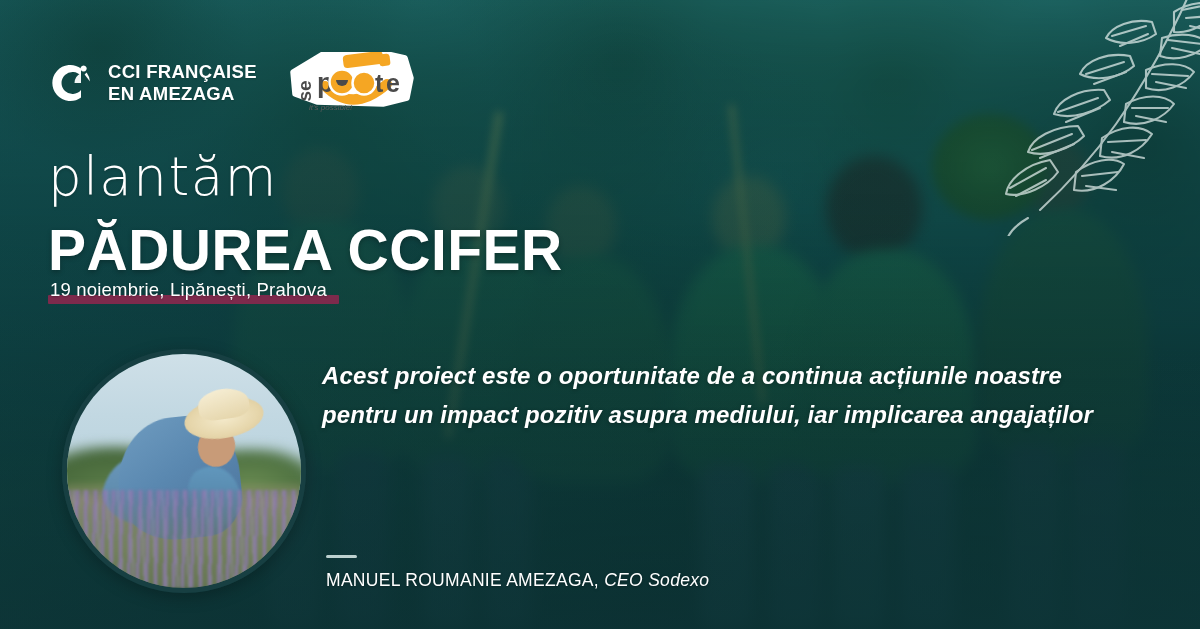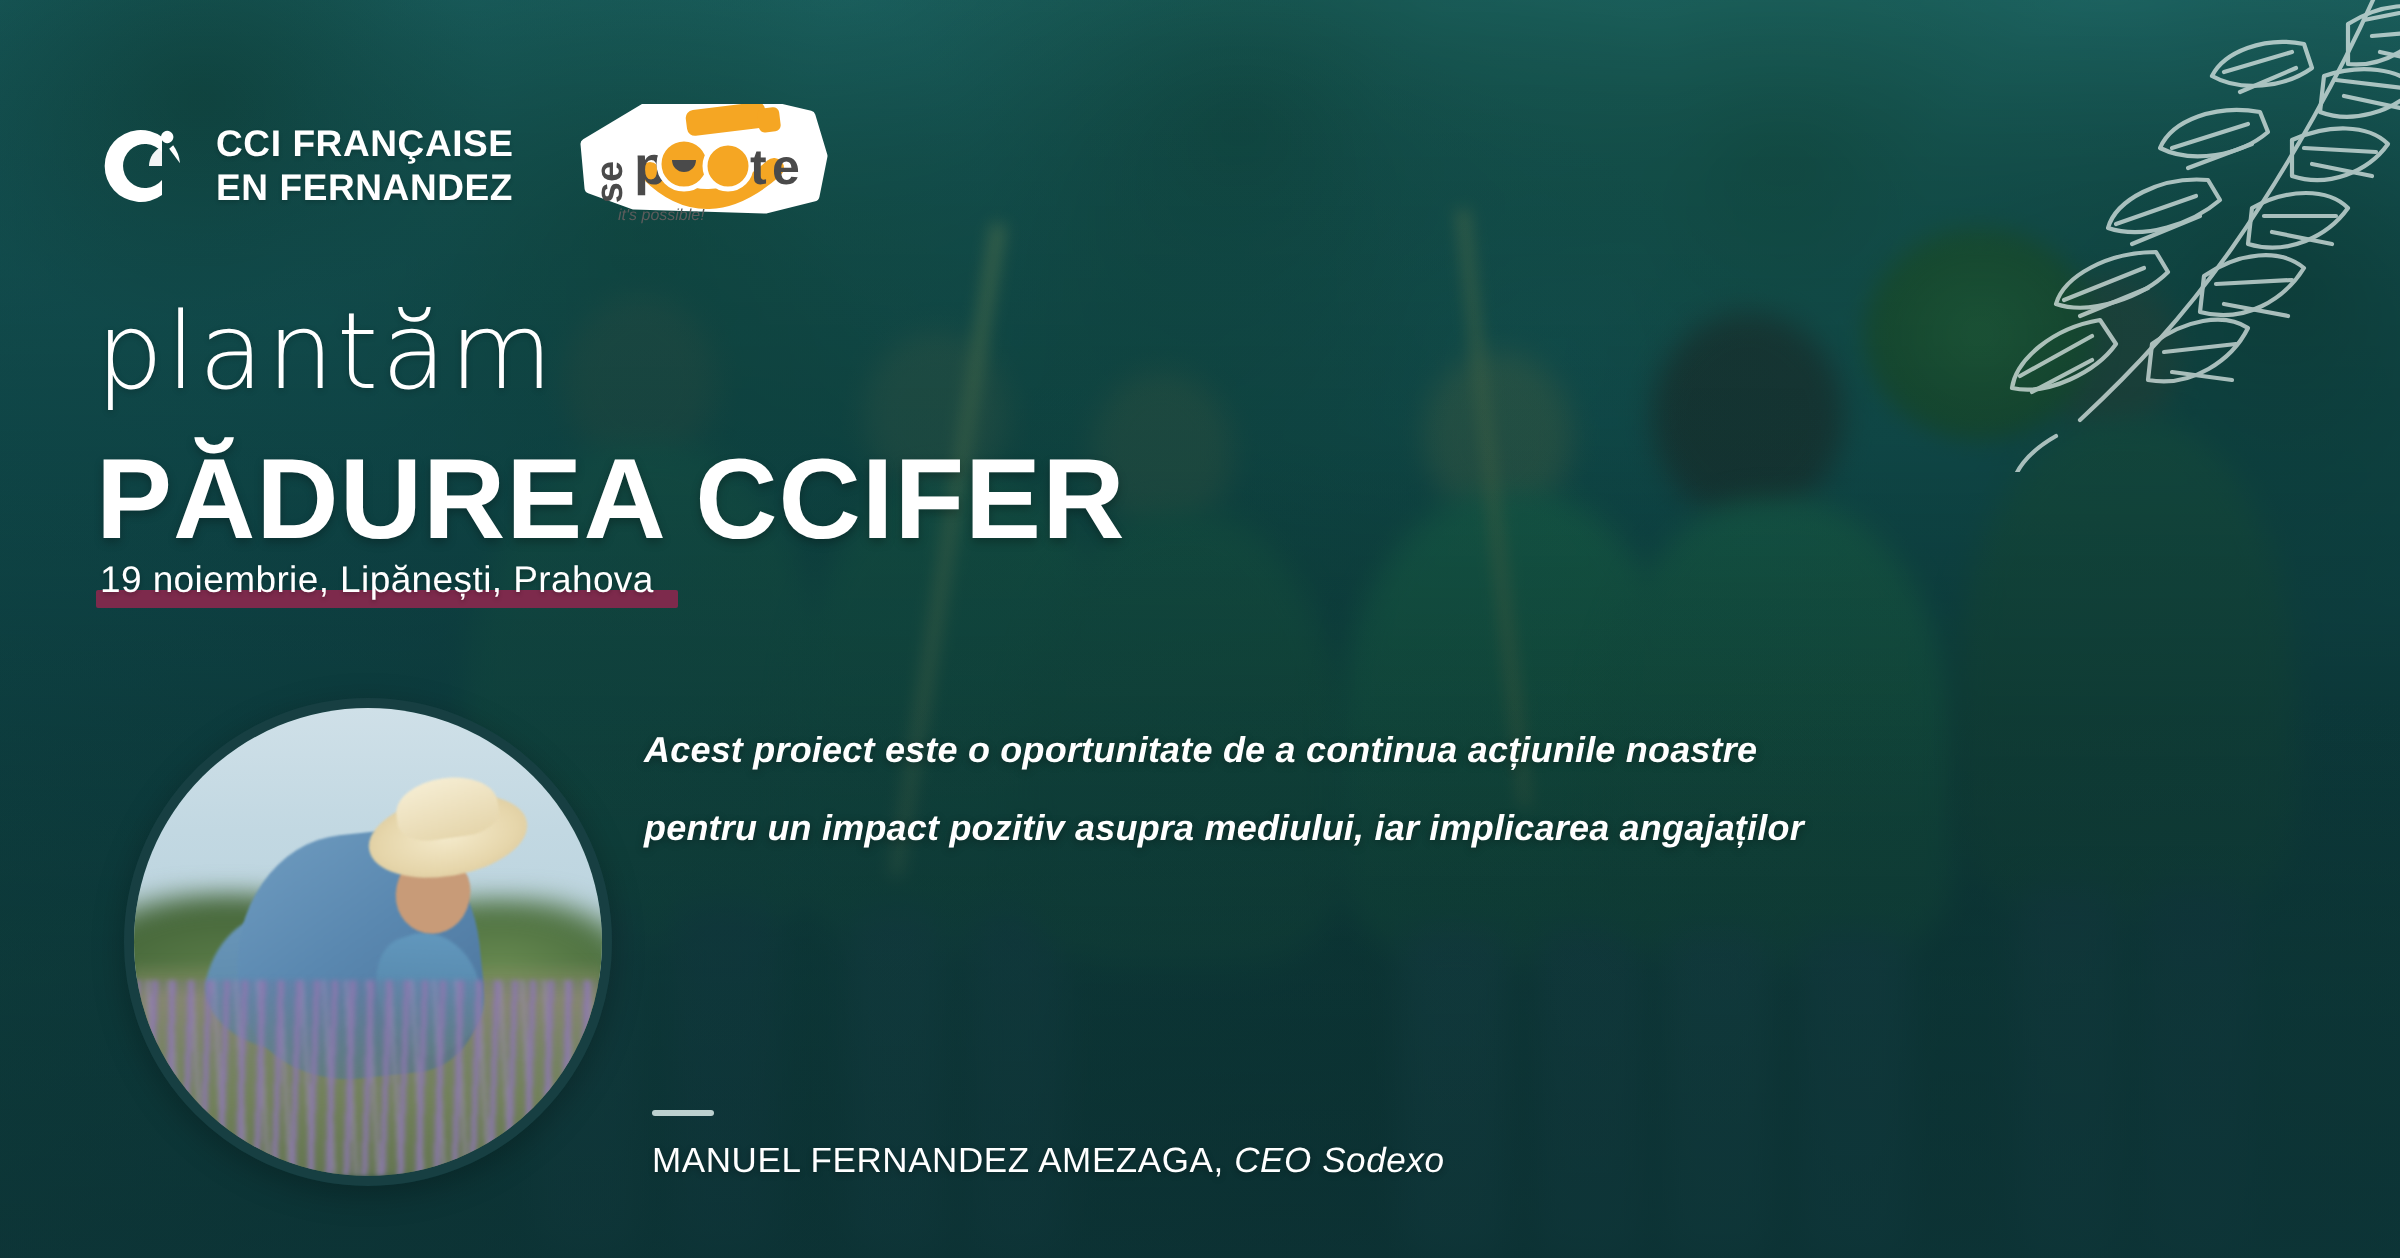--- a/index.html
+++ b/index.html
@@ -137,21 +137,21 @@
   .pi-hatcrown{position:absolute;left:56%;top:15%;width:22%;height:13%;
     background:linear-gradient(170deg,#f7efd6,#e4d4a9);
     border-radius:50% 50% 34% 34%;transform:rotate(-8deg);filter:blur(.5px);}
   .pi-hatband{position:absolute;left:55%;top:23.5%;width:24%;height:4.2%;
     background:#3d4a63;border-radius:40%;transform:rotate(-9deg);filter:blur(.5px);}
 
   
   .quote{
     position:absolute;left:322px;top:356px;width:845px;
     color:#ffffff;font-style:italic;font-weight:bold;
-    font-size:18px;line-height:39px;letter-spacing:.1px;
+    font-size:24px;line-height:39px;letter-spacing:.1px;
     text-shadow:0 1px 4px rgba(0,0,0,.32);
   }
   .quote p{margin:0;}
   .quote-rule{
     position:absolute;left:326px;top:555px;width:31px;height:3px;
     background:rgba(220,236,234,.85);border-radius:2px;
   }
   .attrib{
     position:absolute;left:326px;top:570px;
     color:#ffffff;font-size:17.5px;letter-spacing:.3px;
@@ -243,21 +243,21 @@
 
     <div class="cci">
       <svg class="cci-mark" viewBox="0 0 44 44">
         <path d="M31 7.5 A18 18 0 1 0 31 36.5 L31 29 A11 11 0 1 1 31 15 Z" fill="#ffffff"></path>
         <path d="M24.5 22 A 11 11 0 0 1 31 12.2 L31 22 Z" fill="#ffffff" opacity=".95"></path>
         <path d="M33.6 10.6 a3.1 3.1 0 1 1 .01 0 z" fill="#ffffff"></path>
         <path d="M34.6 13.4 L40 20.6 A18 18 0 0 0 36.6 11.6 Z" fill="#ffffff"></path>
       </svg>
       <div class="cci-words">
         <div>CCI FRANÇAISE</div>
-        <div>EN FERNANDEZ</div>
+        <div>EN AMEZAGA</div>
       </div>
     </div>
 
     <div class="sepoate">
       <svg viewBox="0 0 130 62" width="130" height="62">
 
         <g stroke="#ffffff" stroke-width="5.5" stroke-linejoin="round" fill="#ffffff">
           <path d="M36 2 L92 0 L118 6 L124 26 L120 46 L96 52 L30 50 L8 42 L6 20 Z"></path>
           <path d="M56 2 l34 -1 l6 12 l-36 2 z"></path>
         </g>
@@ -311,17 +311,17 @@
   </div>
 
   <div class="quote">
     <p>Acest proiect este o oportunitate de a continua acțiunile noastre</p>
     <p>pentru un impact pozitiv asupra mediului, iar implicarea angajaților</p>
   </div>
 
   <div class="quote-rule"></div>
 
   <div class="attrib">
-    <span>MANUEL FERNANDEZ AMEZAGA,</span>
+    <span>MANUEL ROUMANIE AMEZAGA,</span>
     <span class="role">CEO Sodexo</span>
   </div>
 
 </div>
 
 </body></html>

